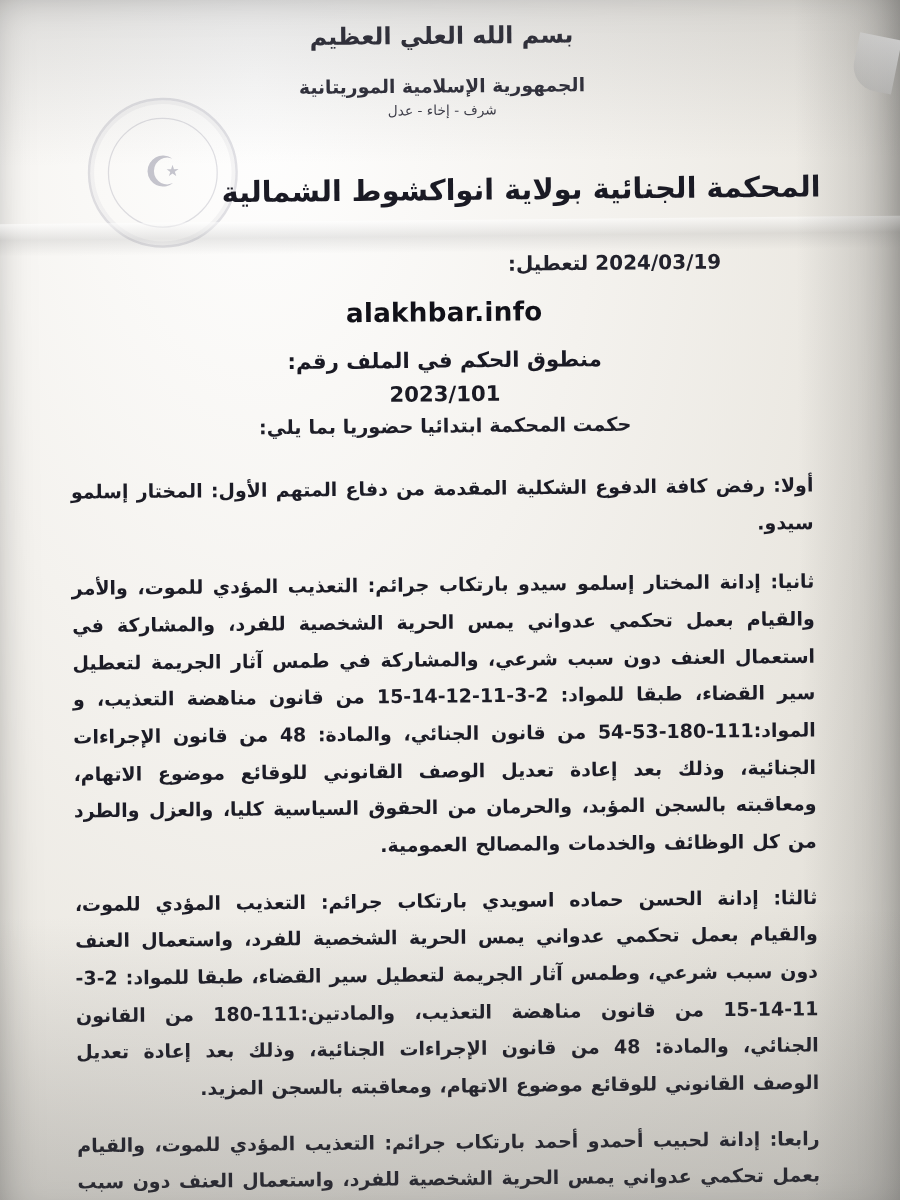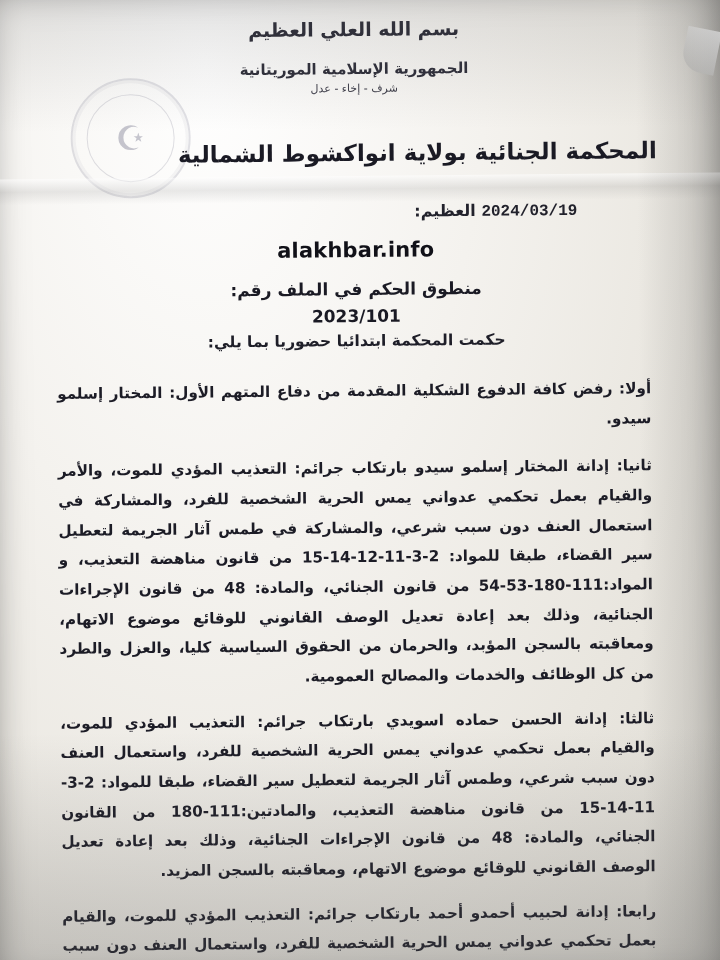--- a/index.html
+++ b/index.html
@@ -149,21 +149,21 @@
 
   .date-line {
     position: absolute;
     top: 222px;
     right: 150px;
     font-size: 16px;
     font-weight: 700;
     color: #22222c;
     direction: rtl;
   }
-  .date-line .num { direction: ltr; display: inline-block; unicode-bidi: embed; font-family: Liberation Mono, monospace; }
+  .date-line .num { direction: ltr; display: inline-block; unicode-bidi: embed; }
 
   .watermark {
     position: absolute;
     top: 258px;
     left: 0; right: 0;
     text-align: center;
     font-family: "DejaVu Sans", "Liberation Sans", sans-serif;
     font-size: 21px;
     font-weight: 700;
     color: #111118;
@@ -227,21 +227,21 @@
       </div>
 
       <div class="seal">
         <div class="inner">☪</div>
       </div>
 
       <div class="court-title">المحكمة الجنائية بولاية انواكشوط الشمالية</div>
 
       <div class="date-line">
         <span class="num">2024/03/19</span>
-        <span>العظيم:</span>
+        <span>لتعطيل:</span>
       </div>
 
       <div class="watermark">alakhbar.info</div>
 
       <div class="doc-subject">
         <span>منطوق الحكم في الملف رقم:</span>
         <span class="second">2023/101</span>
       </div>
 
       <div class="intro">حكمت المحكمة ابتدائيا حضوريا بما يلي:</div>

